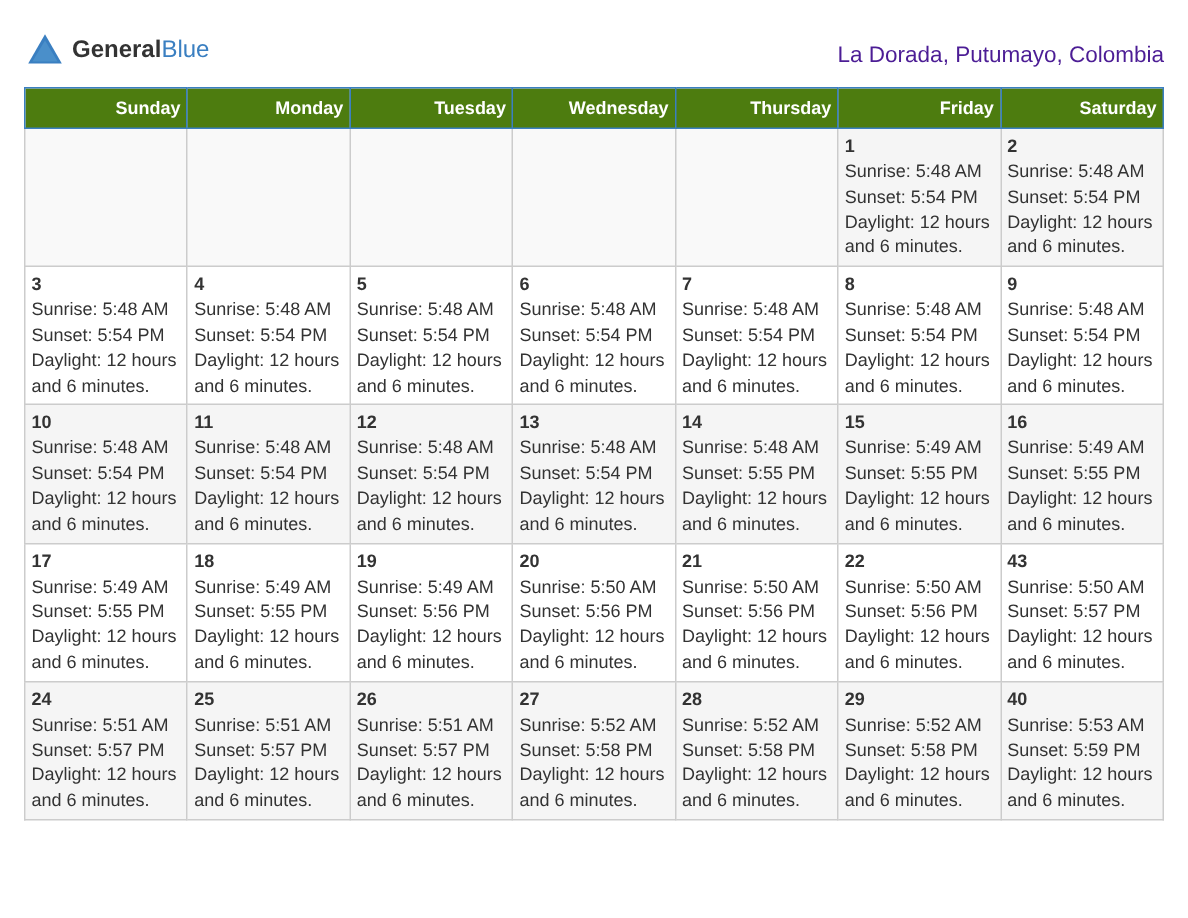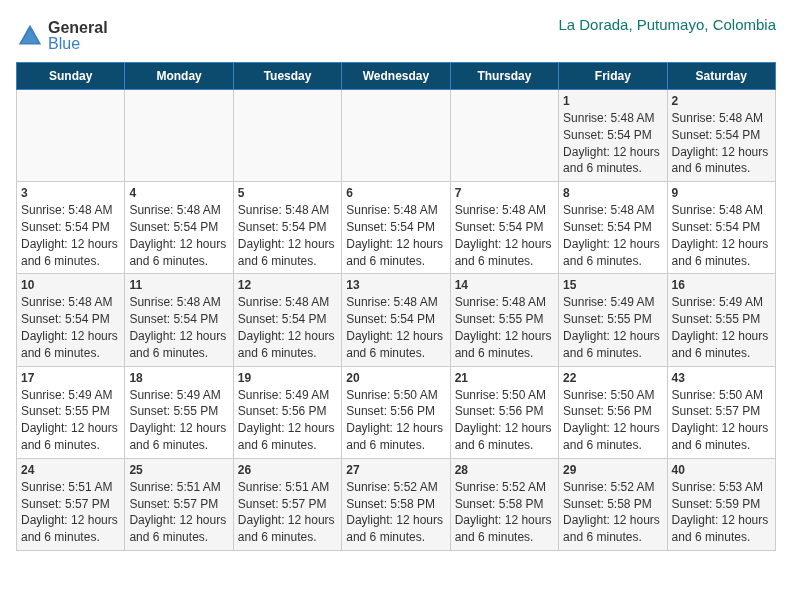--- a/index.html
+++ b/index.html
@@ -16,21 +16,21 @@
       align-items: flex-start;
       margin-bottom: 10px;
     }
     .logo {
       display: flex;
       align-items: center;
       margin-top: 4px;
     }
     .logo-text {
       display: flex;
-      flex-direction: column;
+      flex-direction: row;
       line-height: 1;
     }
     .logo-general {
       font-size: 16px;
       font-weight: bold;
       color: #333;
     }
     .logo-blue {
       font-size: 16px;
       font-weight: normal;
@@ -44,34 +44,35 @@
     .title-section {
       text-align: right;
     }
     .month-title {
       font-size: 32px;
       font-weight: normal;
       color: #333;
     }
     .location {
       font-size: 15px;
-      color: #0f766e;
+      color: #4c1d95;
+      margin-top: 12px;
     }
     table {
       width: 100%;
       border-collapse: collapse;
       table-layout: fixed;
     }
     thead tr th {
-      background-color: #0c4a6e;
+      background-color: #4d7c0f;
       color: #fff;
       font-size: 12px;
       font-weight: bold;
       padding: 6px 4px;
-      text-align: center;
+      text-align: right;
       border: 1px solid #3a7fc1;
     }
     tbody tr td {
       border: 1px solid #ccc;
       vertical-align: top;
       padding: 4px;
       font-size: 10px;
       color: #333;
       height: 85px;
       background: #fff;

